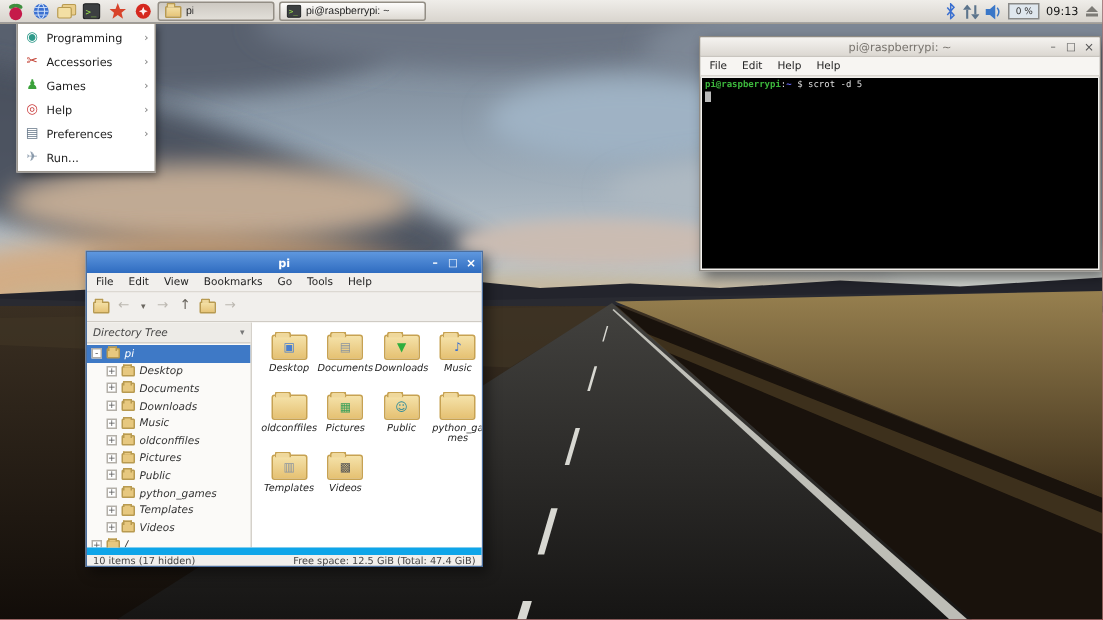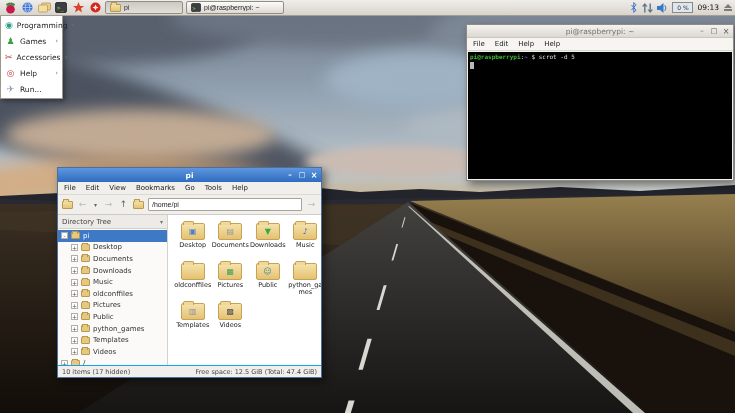--- a/index.html
+++ b/index.html
@@ -26,21 +26,21 @@
   .clock { font-size:7.5px; color:#111; }
   .mini-folder { width:11px; height:8px; background:linear-gradient(#f3dfa4,#e6c478);
     border:1px solid #b89a50; border-radius:1px; position:relative; display:inline-block; }
   .mini-folder::before { content:""; position:absolute; top:-2.5px; left:0; width:4px; height:2px;
     background:#eed79b; border:1px solid #b89a50; border-bottom:none; border-radius:1px 1px 0 0; }
   .eject { width:9px; display:flex; flex-direction:column; align-items:center; gap:1px; }
   .eject .tri { width:0; height:0; border-left:4px solid transparent; border-right:4px solid transparent; border-bottom:4px solid #7d7b76; }
   .eject .bar { width:8px; height:1.5px; background:#7d7b76; }
 
   
-  .menu-panel { position:absolute; left:0; top:16px; width:63px; background:#ffffff;
+  .menu-panel { position:absolute; left:11px; top:16px; width:93px; background:#ffffff;
     border:1px solid #9b968e; border-top:none; box-shadow:2px 2px 5px rgba(0,0,0,.4);
     padding:1px 0; z-index:40; }
   .menu-item { height:16px; display:flex; align-items:center; gap:4px; padding:0 4px; font-size:7.5px; color:#222; }
   .mi-icon { width:11px; text-align:center; font-size:9px; line-height:11px; }
   .ic-prog::before{content:"◉";color:#2e9a8a}
   .ic-office::before{content:"◆";color:#c23b3b}
   .ic-internet::before{content:"⊕";color:#3a6fd0;font-weight:bold}
   .ic-games::before{content:"♟";color:#3aa13a}
   .ic-acc::before{content:"✂";color:#c0392b}
   .ic-help::before{content:"◎";color:#cc4444;font-weight:bold}
@@ -63,21 +63,21 @@
   .fm .titlebar { height:14px; background:linear-gradient(#5e97de,#2f6cc0); color:#fff; font-size:7.5px; font-weight:bold; }
   .fm .wbtn { color:#fff; }
   .menubar { height:13px; display:flex; gap:10px; align-items:center; padding:0 6px; font-size:7px; color:#222;
     background:#f1efec; border-bottom:1px solid #dcd8d2; flex:none; }
   .fm-toolbar { height:20px; display:flex; align-items:center; gap:4px; padding:0 4px;
     background:#f1efec; border-bottom:1px solid #cfcbc4; flex:none; }
   .tbi { font-size:9px; line-height:9px; color:#6a665f; width:11px; text-align:center; }
   .tbi.dis { color:#bcb8b1; }
   .tbi.sm { font-size:6px; width:7px; }
   .path-input { flex:1; height:13px; border:1px solid #a8a49c; background:#fff; font-size:7px; padding:0 3px; color:#222; border-radius:1px; }
-  .fm-body { flex:1; display:flex; min-height:0; background:#fff; }
+  .fm-body { flex:1; display:flex; min-height:0; background:#fff;font-style:italic; }
   .fm-sidebar { width:110px; flex:none; border-right:1px solid #d5d1ca; background:#fbfaf8; display:flex; flex-direction:column; }
   .sidemode { height:14px; flex:none; display:flex; align-items:center; font-size:7px; color:#444;
     padding:0 4px; background:#edebe7; border-bottom:1px solid #d5d1ca; }
   .sidemode .dd { margin-left:auto; color:#777; font-size:6px; }
   .fm-tree { flex:1; overflow:hidden; padding-top:1px; }
   .tree-row { height:11.6px; display:flex; align-items:center; gap:3px; font-size:7px; color:#333; padding-left:3px; }
   .tree-row.d1 { padding-left:13px; }
   .tree-row.sel { background:#3e79c6; color:#fff; }
   .exp { width:7px; height:7px; flex:none; border:1px solid #b3afa8; background:#fff; color:#555;
     font-size:6px; line-height:5px; text-align:center; }
@@ -96,21 +96,21 @@
   .em-desktop::before{content:"▣";color:#4a7fd0}
   .em-documents::before{content:"▤";color:#8a94a0}
   .em-downloads::before{content:"▼";color:#2fae3e}
   .em-music::before{content:"♪";color:#3a6fd0;font-weight:bold}
   .em-pictures::before{content:"▦";color:#3aa05a}
   .em-public::before{content:"☺";color:#2e8b9a}
   .em-templates::before{content:"▥";color:#8a94a0}
   .em-videos::before{content:"▩";color:#555}
   .file-label { font-size:6.5px; color:#222; text-align:center; line-height:1.15; max-width:39px; word-break:break-all; }
   .statusbar { height:12px; flex:none; display:flex; align-items:center; justify-content:space-between;
-    padding:0 4px; font-size:6.5px; color:#444; background:#f1efec; border-top:1px solid #0ea5e9; }
+    padding:0 4px; font-size:6.5px; color:#444; background:#f1efec; border-top:5px solid #0ea5e9; }
 
   
   .term { left:466px; top:24px; width:268px; height:157px; background:#f2f0ed; border:1px solid #8f8b84; z-index:20; }
   .term .titlebar { height:13px; background:linear-gradient(#f5f3f0,#dcd8d2); color:#77736d;
     font-size:7.5px; border-bottom:1px solid #c9c5bf; }
   .term .wbtn { color:#555; }
   .term .menubar { background:#f7f5f2; border-bottom:1px solid #dad6d0; }
   .term-screen { flex:1; background:#000; margin:1px; padding:1px 2px;
     font-family:"DejaVu Sans Mono","Liberation Mono",monospace; font-size:6px; line-height:8px; color:#ddd; }
   .term-line { white-space:pre; }
@@ -260,32 +260,37 @@
     </span>
   </div>
 
   <div class="menu-panel">
     <div class="menu-item has-sub">
       <span class="mi-icon ic-prog"></span>
       <span>Programming</span>
       <span class="mi-arrow"></span>
     </div>
     <div class="menu-item has-sub">
+      <span class="mi-icon ic-acc"></span>
+      <span>Accessories</span>
+      <span class="mi-arrow"></span>
+    </div>
+    <div class="menu-item has-sub">
       <span class="mi-icon ic-games"></span>
       <span>Games</span>
       <span class="mi-arrow"></span>
     </div>
     <div class="menu-item has-sub">
-      <span class="mi-icon ic-acc"></span>
-      <span>Accessories</span>
-      <span class="mi-arrow"></span>
-    </div>
-    <div class="menu-item has-sub">
       <span class="mi-icon ic-help"></span>
       <span>Help</span>
+      <span class="mi-arrow"></span>
+    </div>
+    <div class="menu-item has-sub">
+      <span class="mi-icon ic-pref"></span>
+      <span>Preferences</span>
       <span class="mi-arrow"></span>
     </div>
     <div class="menu-item">
       <span class="mi-icon ic-run"></span>
       <span>Run...</span>
     </div>
   </div>
 
   <div class="win term">
     <div class="titlebar">
@@ -326,21 +331,20 @@
       <span>Tools</span>
       <span>Help</span>
     </div>
     <div class="fm-toolbar">
       <span class="mini-folder"></span>
       <span class="tbi dis">←</span>
       <span class="tbi sm">▾</span>
       <span class="tbi dis">→</span>
       <span class="tbi">↑</span>
       <span class="mini-folder"></span>
-      <input class="path-input" type="text" value="/home/pi" style="">
       <span class="tbi dis">→</span>
     </div>
     <div class="fm-body">
       <div class="fm-sidebar">
         <div class="sidemode">
           <span>Directory Tree</span>
           <span class="dd">▾</span>
         </div>
         <div class="fm-tree">
           <div class="tree-row d0 sel">

